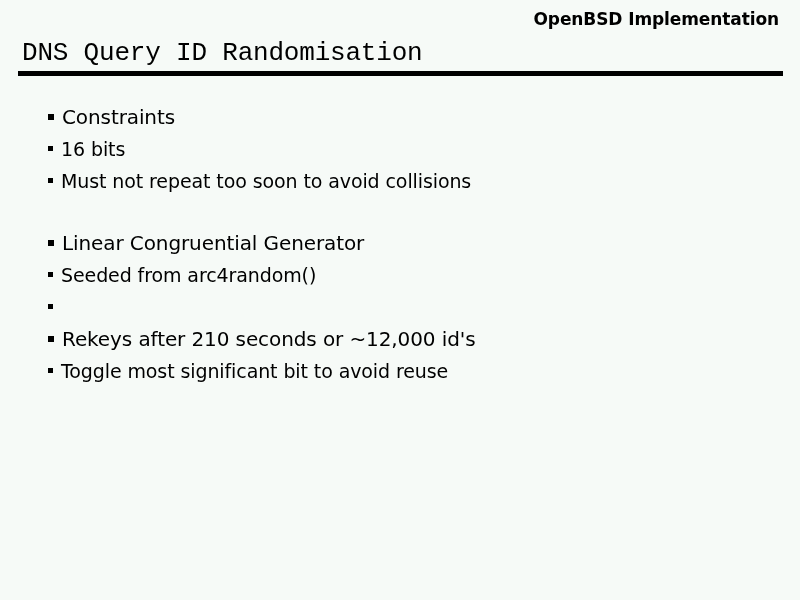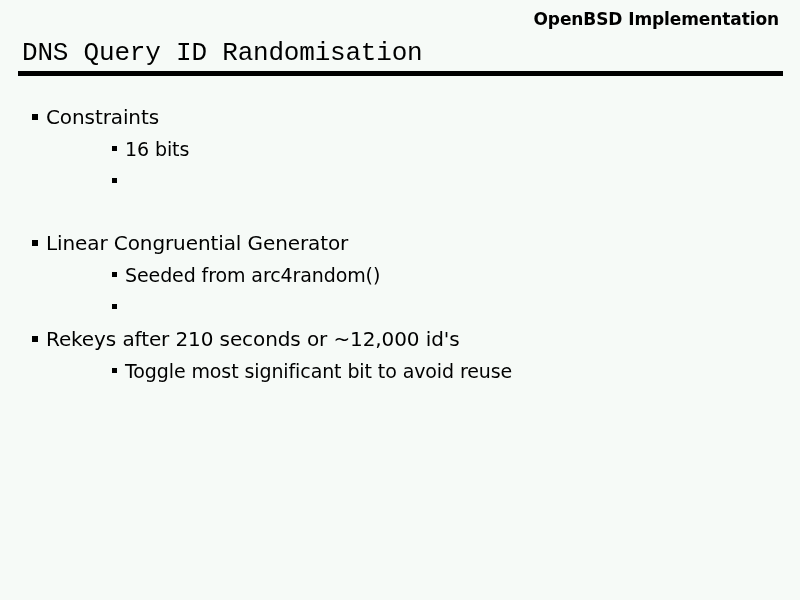--- a/index.html
+++ b/index.html
@@ -80,26 +80,26 @@
   }
 
   .bullet-row {
     position: relative;
     display: flex;
     align-items: flex-start;
     white-space: nowrap;
   }
 
   .bullet-row.level-1 {
-    padding-left: 32px;
+    padding-left: 48px;
     height: 32px;
     text-align: center;
   }
   .bullet-row.level-2 {
-    padding-left: 112px;
+    padding-left: 48px;
     height: 32px;
   }
 
   .bullet-marker {
     display: inline-block;
     flex: 0 0 auto;
     background: #000000;
   }
   .level-1 .bullet-marker {
     width: 6px;
@@ -150,20 +150,21 @@
       <div class="bullet-row level-1">
         <span class="bullet-marker"></span>
         <span class="bullet-text">Constraints</span>
       </div>
       <div class="bullet-row level-2">
         <span class="bullet-marker"></span>
         <span class="bullet-text">16 bits</span>
       </div>
       <div class="bullet-row level-2">
         <span class="bullet-marker"></span>
+        <span class="bullet-text">Must not repeat too soon to avoid collisions</span>
       </div>
       <div class="bullet-spacer"></div>
       <div class="bullet-row level-1">
         <span class="bullet-marker"></span>
         <span class="bullet-text">Linear Congruential Generator</span>
       </div>
       <div class="bullet-row level-2">
         <span class="bullet-marker"></span>
         <span class="bullet-text">Seeded from arc4random()</span>
       </div>

